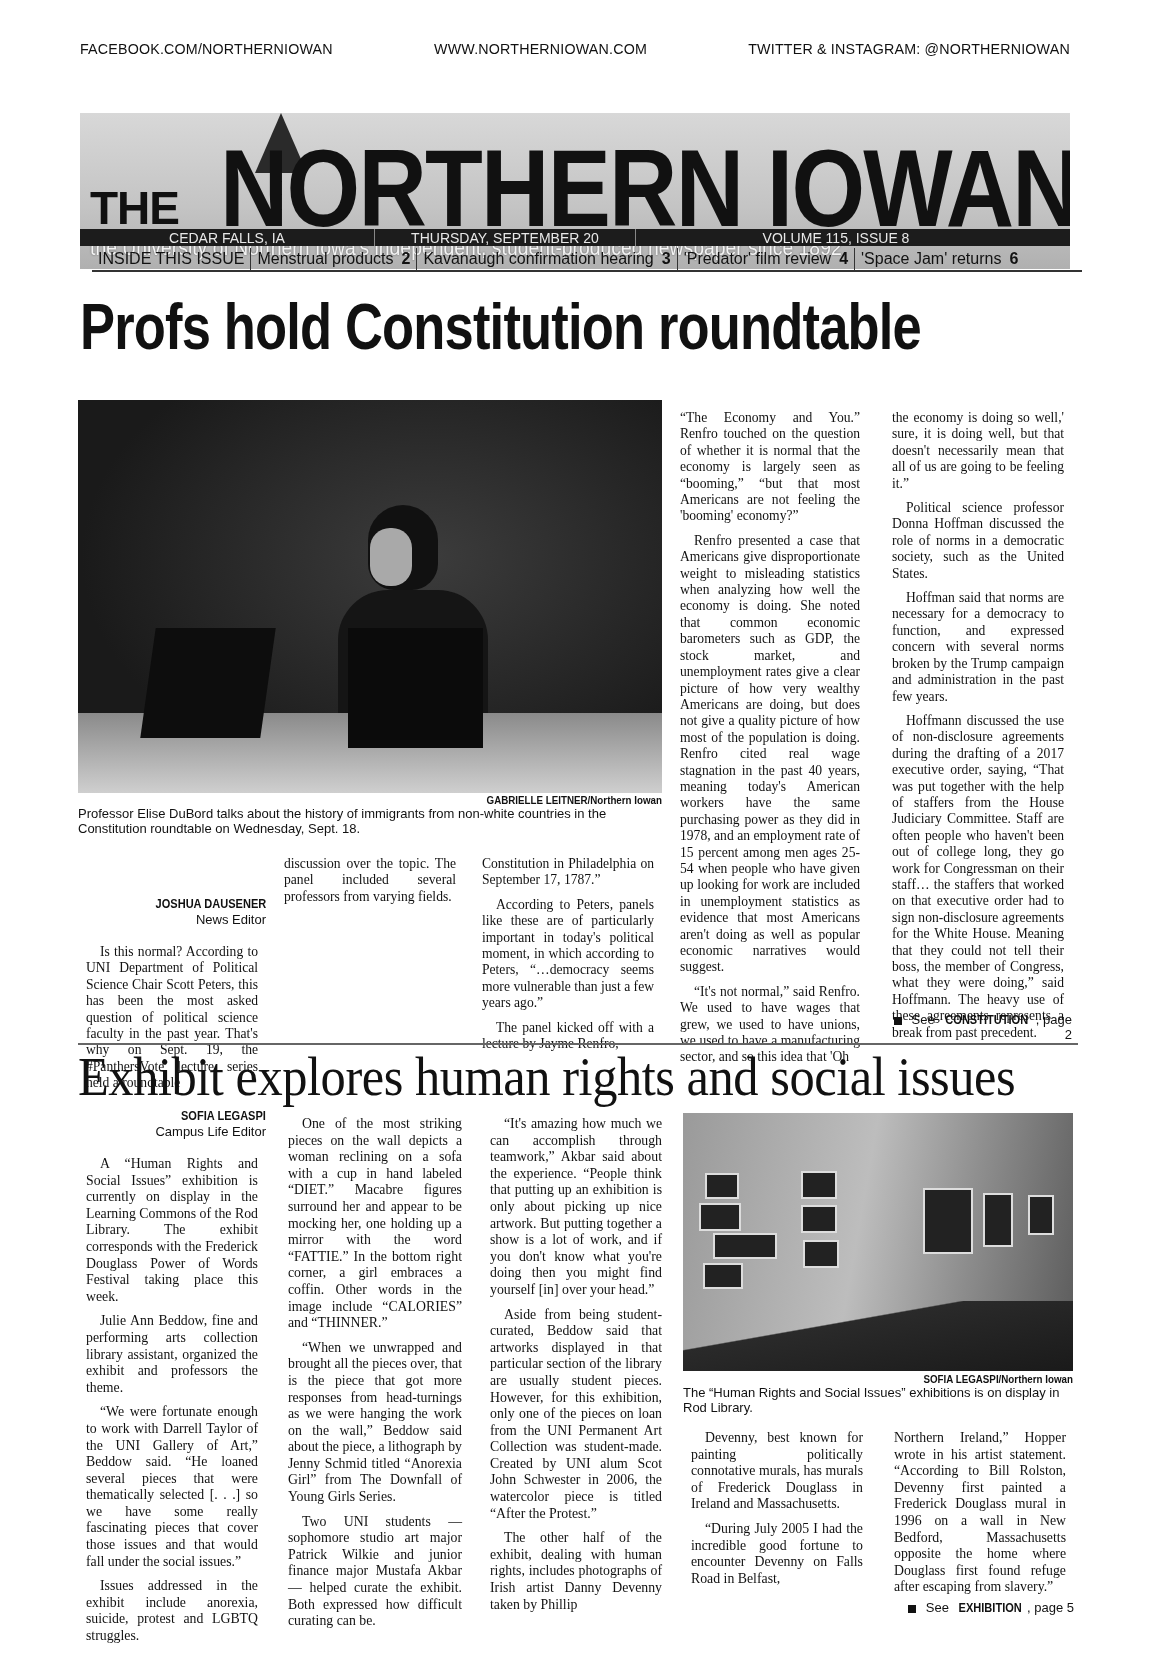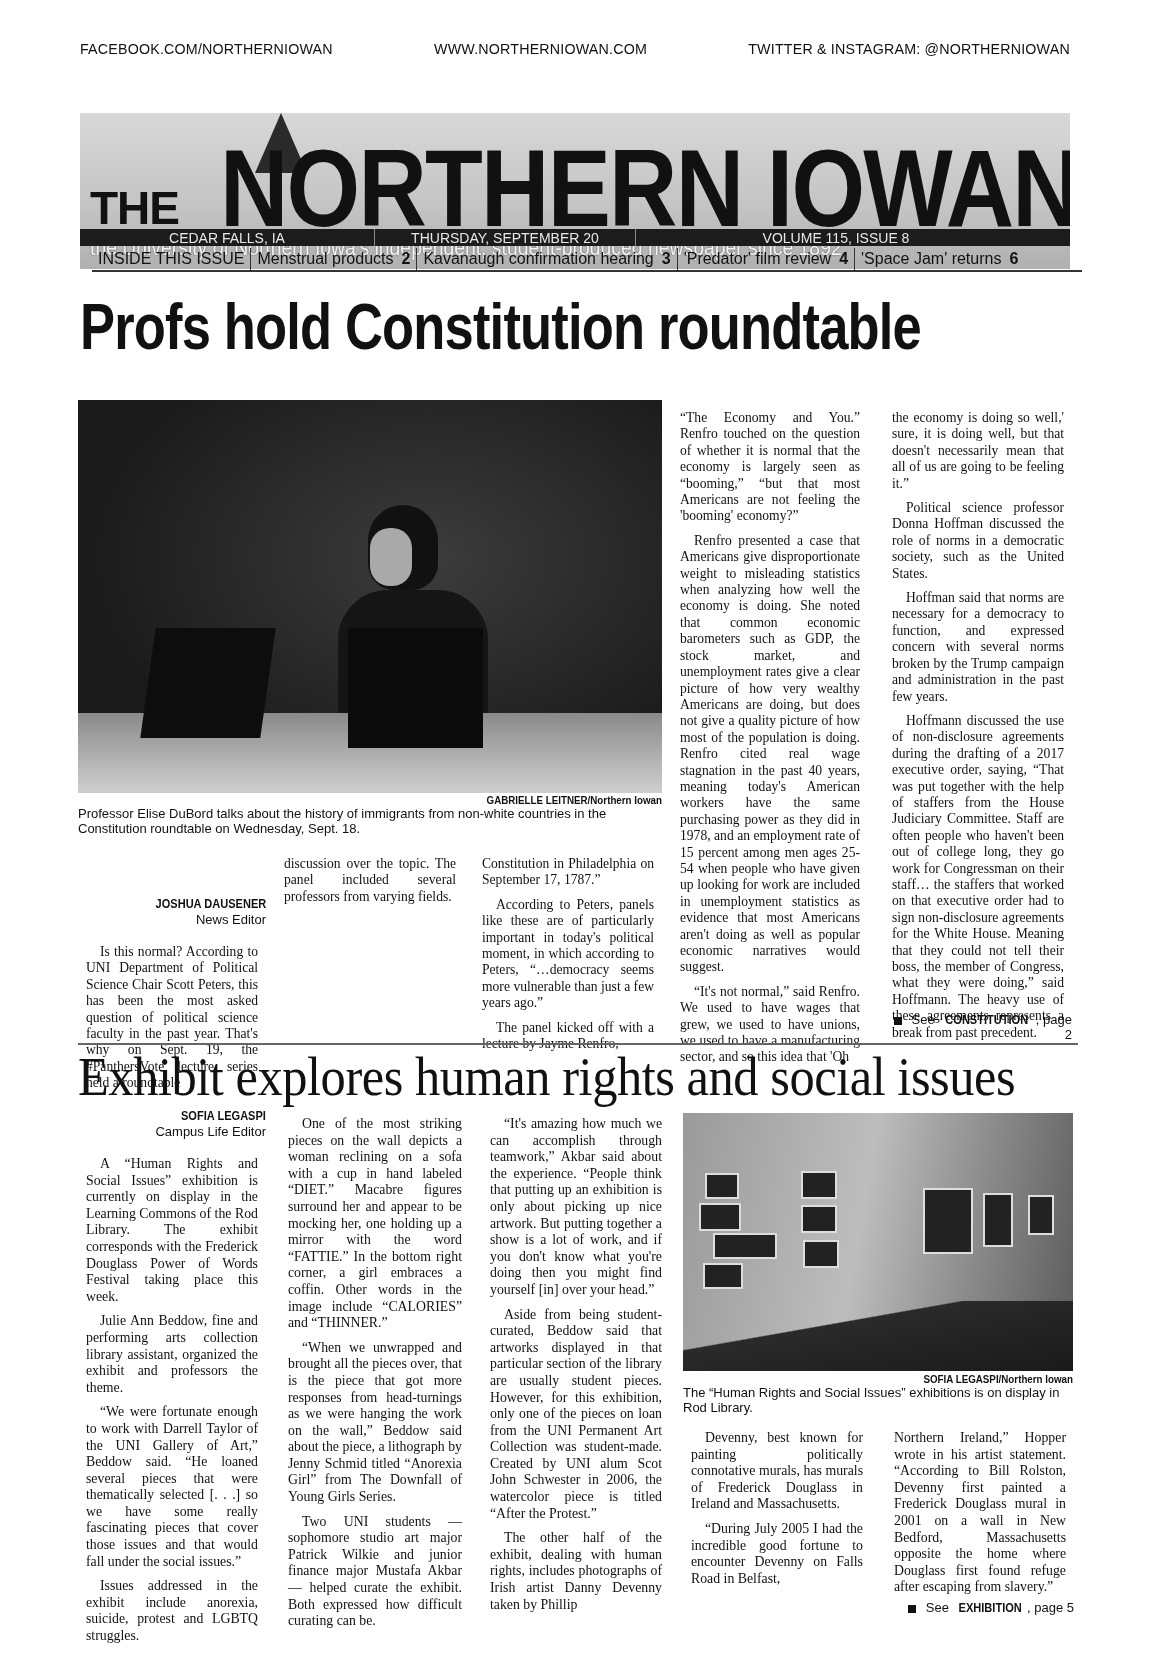--- a/index.html
+++ b/index.html
@@ -180,17 +180,17 @@
   <div class="floor"></div>
 </div>
 <div class="abs credit sans" style="left:810px;top:1373px;width:263px">SOFIA LEGASPI/Northern Iowan</div>
 <div class="abs caption sans" style="left:683px;top:1385px;width:390px">The “Human Rights and Social Issues” exhibitions is on display in Rod Library.</div>
 
 <div class="col col2 lserif" style="left:683px;top:1422px;width:188px">
   <p>Devenny, best known for painting politically connotative murals, has murals of Frederick Douglass in Ireland and Massachusetts.</p>
   <p>“During July 2005 I had the incredible good fortune to encounter Devenny on Falls Road in Belfast,</p>
 </div>
 <div class="col col2 lserif" style="left:886px;top:1422px;width:188px">
-  <p class="noind">Northern Ireland,” Hopper wrote in his artist statement. “According to Bill Rolston, Devenny first painted a Frederick Douglass mural in 2001 on a wall in New Bedford, Massachusetts opposite the home where Douglass first found refuge after escaping from slavery.”</p>
+  <p class="noind">Northern Ireland,” Hopper wrote in his artist statement. “According to Bill Rolston, Devenny first painted a Frederick Douglass mural in 1996 on a wall in New Bedford, Massachusetts opposite the home where Douglass first found refuge after escaping from slavery.”</p>
 </div>
 <div class="abs seeline sans" style="left:886px;top:1600px;width:188px">
   <span class="sq"></span><span>See</span> <b>EXHIBITION</b><span>, page 5</span>
 </div>
 
 </body></html>

